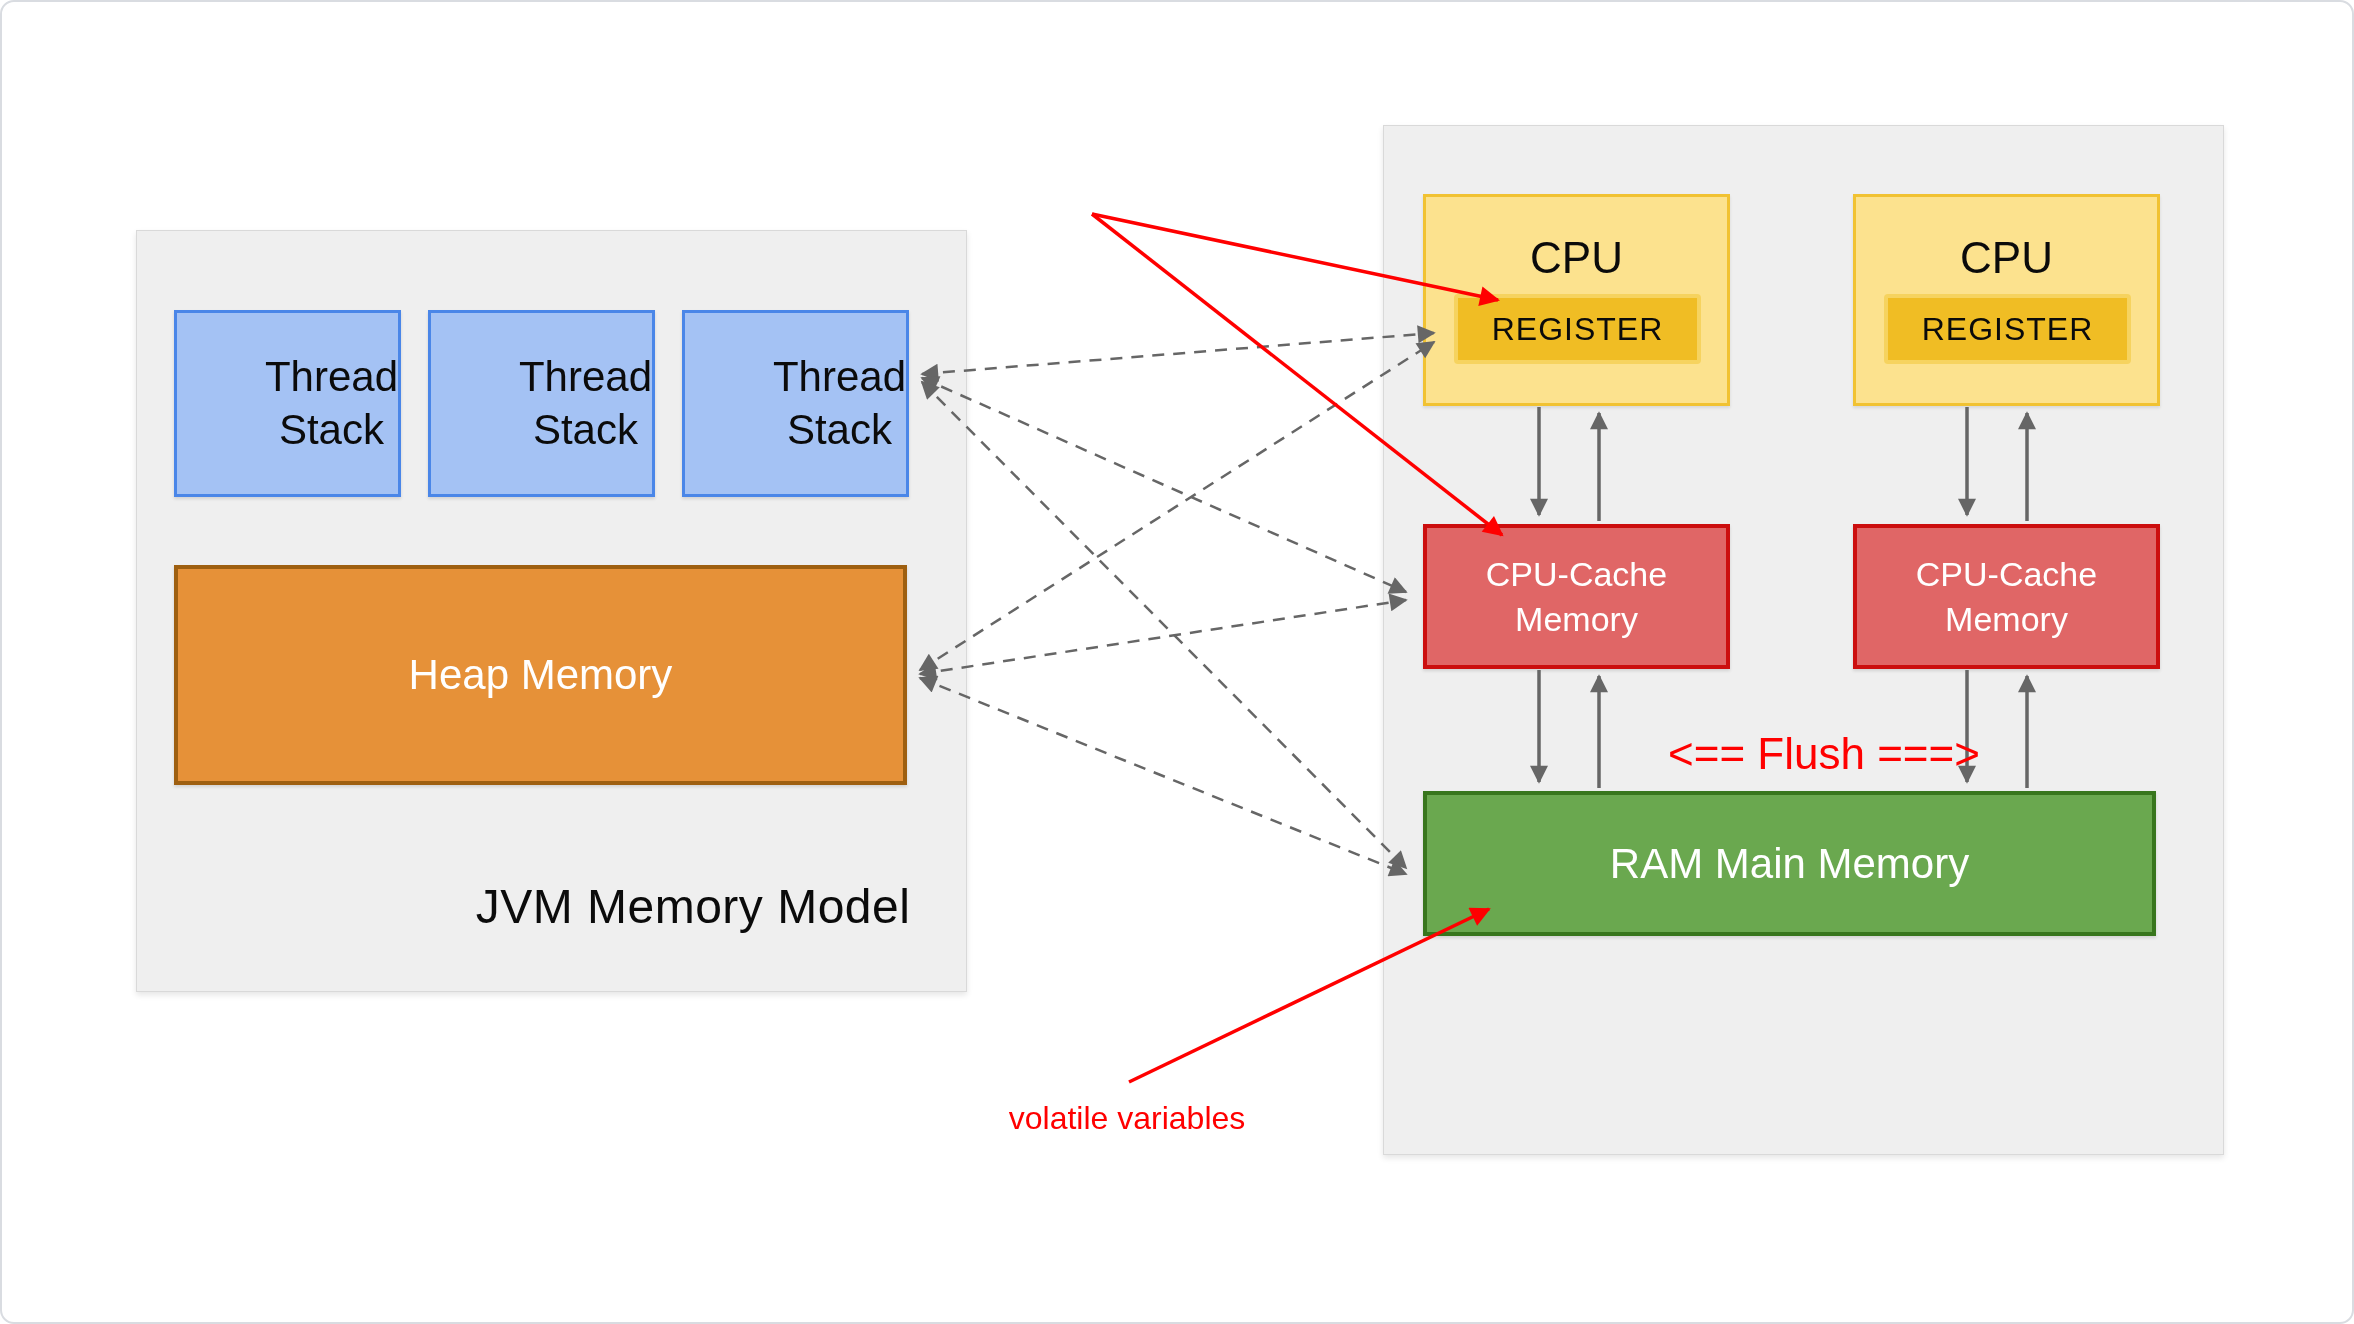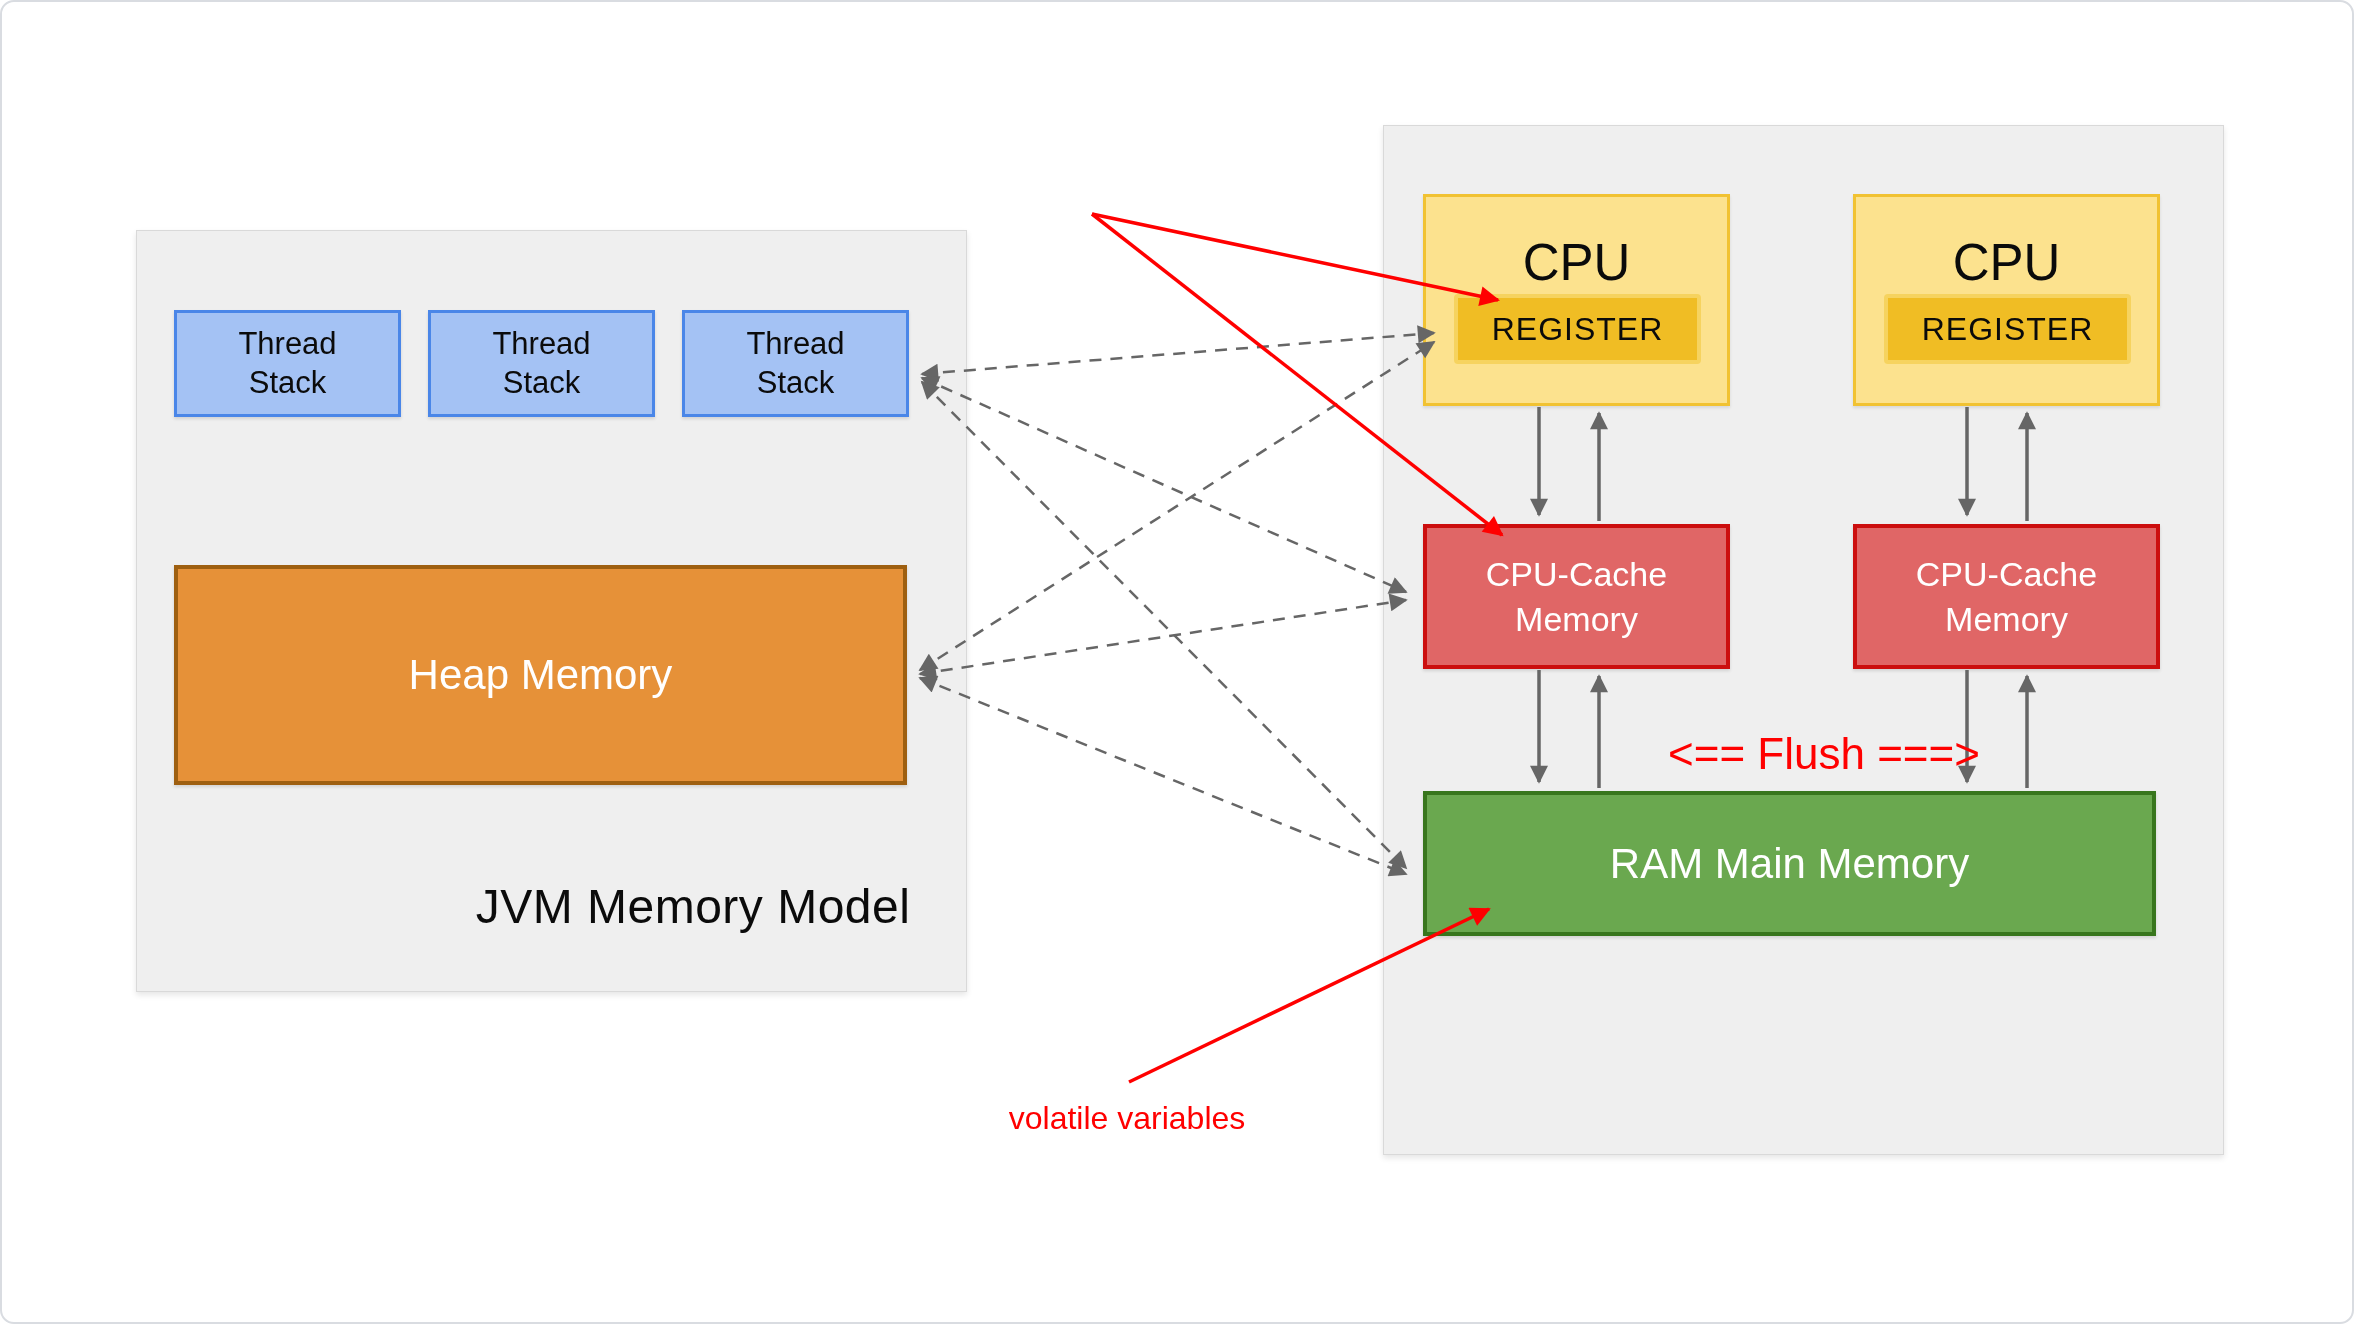--- a/index.html
+++ b/index.html
@@ -29,40 +29,41 @@
   }
   .panel-title{
     position:absolute; text-align:center;
     font-size:48px; color:var(--text-dark); letter-spacing:0.5px;
   }
   .box{
     position:absolute; display:flex; align-items:center; justify-content:center;
     text-align:center; white-space:pre-line;
   }
   .thread-box{
-    width:227px; height:107px; top:79px;
+    width:227px; height:187px; top:79px;
     background:var(--blue-fill); border:3px solid var(--blue-border);
-    font-size:31px; line-height:1.25; color:var(--text-dark);
+    font-size:42px; line-height:1.25; color:var(--text-dark);
     box-shadow:0 2px 3px rgba(0,0,0,0.12);
+    justify-content:flex-end;
   }
   .heap-box{
     left:37px; top:334px; width:733px; height:220px;
     background:var(--orange-fill); border:4px solid var(--orange-border);
     font-size:42px; color:var(--text-light);
     box-shadow:0 2px 3px rgba(0,0,0,0.12);
   }
   .cpu-box{
     top:68px; width:307px; height:212px;
     background:var(--yellow-fill); border:3px solid var(--yellow-border);
     display:block;
     box-shadow:0 2px 3px rgba(0,0,0,0.10);
   }
   .cpu-label{
     margin-top:18px; text-align:center;
-    font-size:51px; color:var(--text-dark);
+    font-size:44px; color:var(--text-dark);
   }
   .register-box{
     position:absolute; left:28px; top:97px; width:247px; height:70px;
     background:var(--register-fill); border:4px solid var(--register-border);
     border-radius:4px;
     display:flex; align-items:center; justify-content:center;
     font-size:32px; color:var(--text-dark); letter-spacing:1px;
   }
   .cache-box{
     top:398px; width:307px; height:145px;

